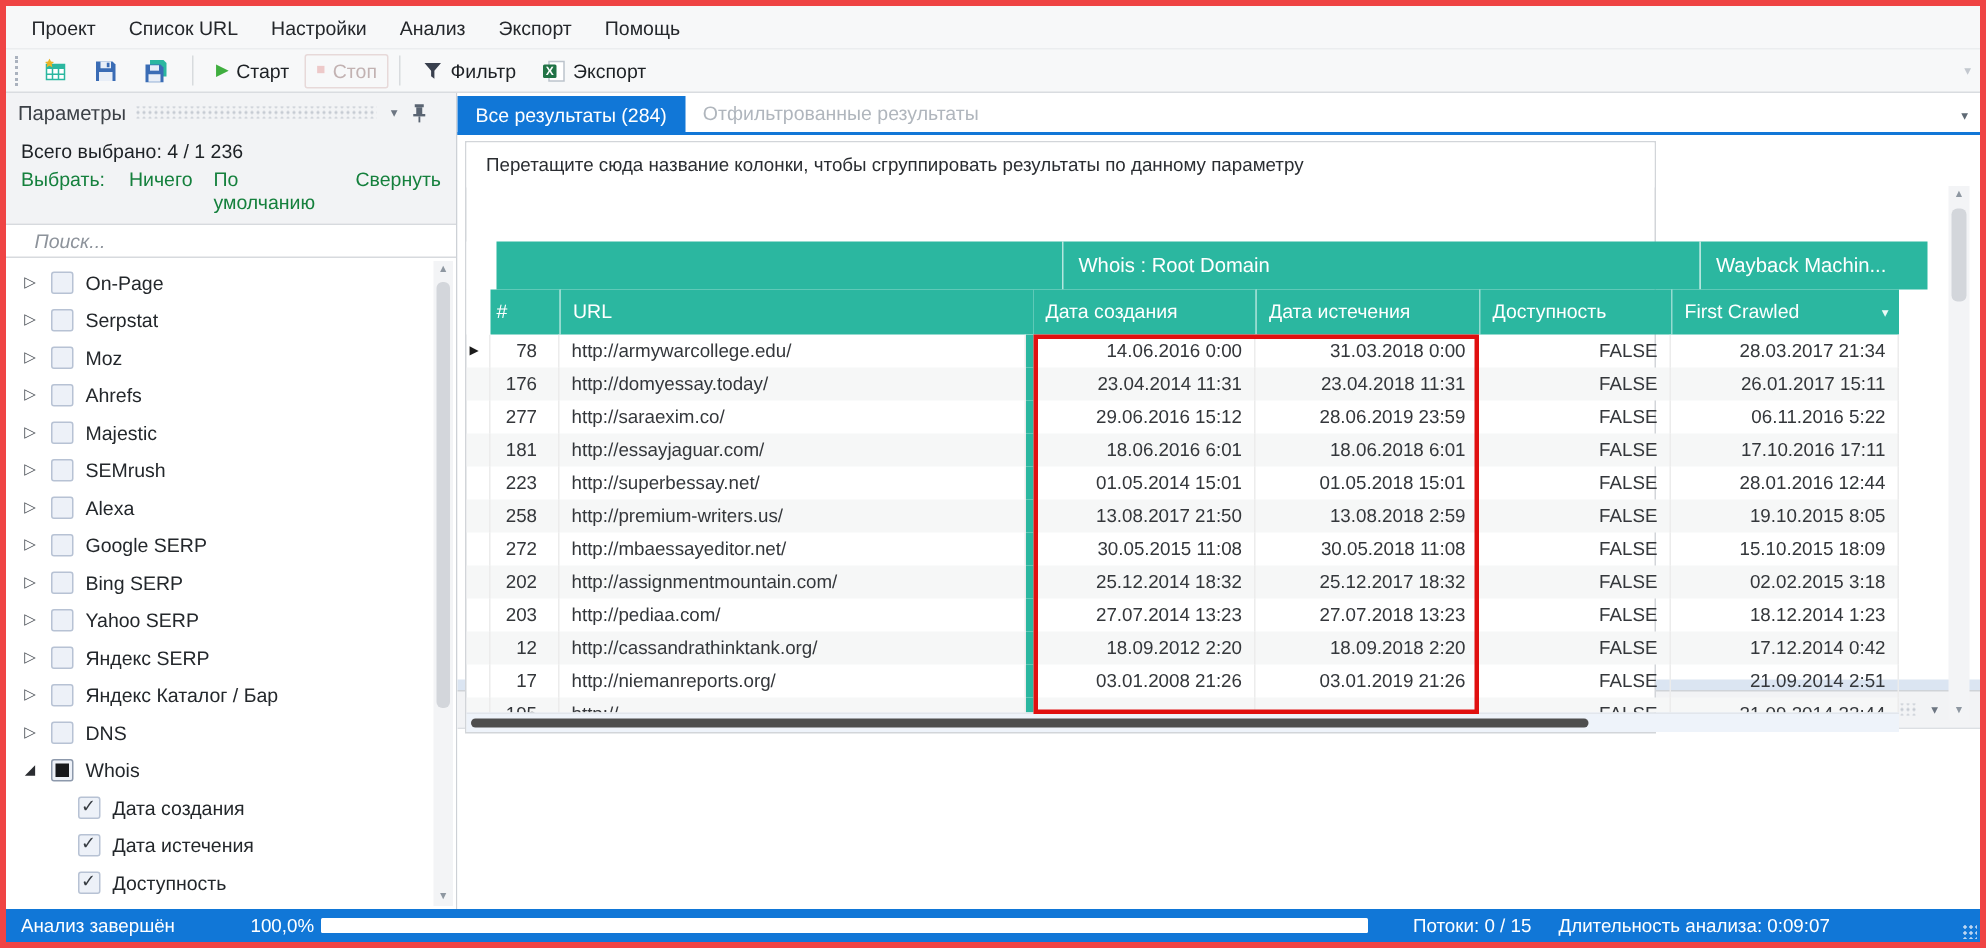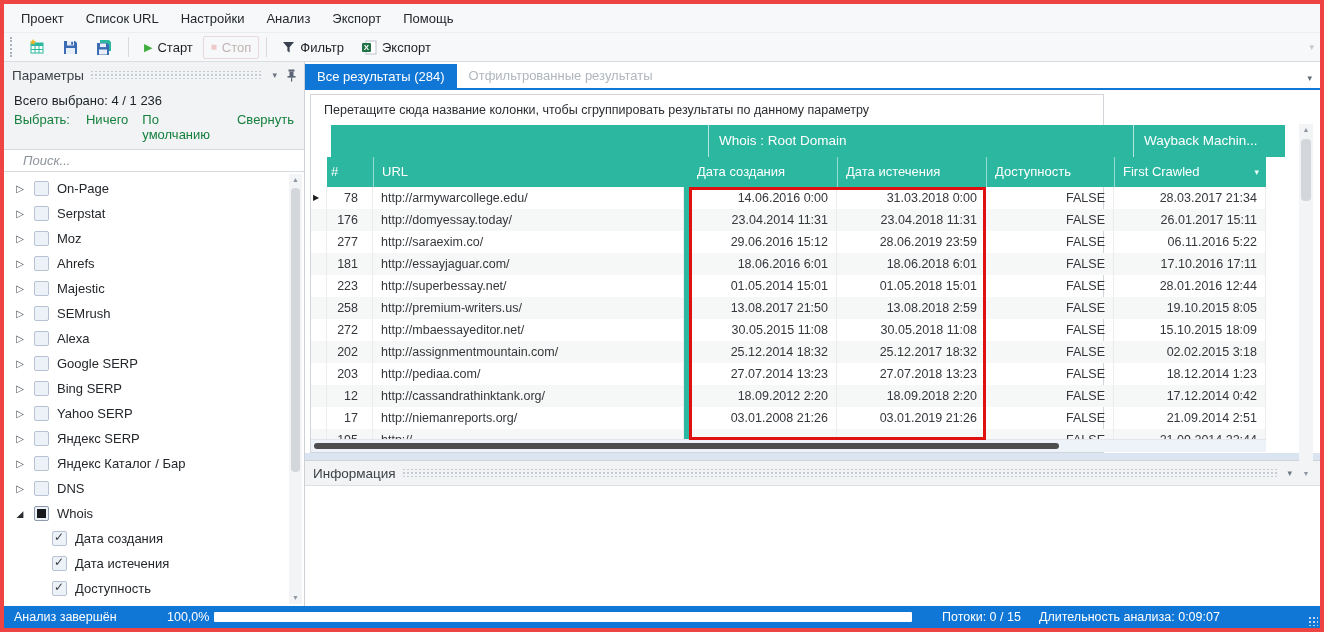--- a/index.html
+++ b/index.html
@@ -24,21 +24,21 @@
   .stop-ic{color:#edc9c9; font-size:10px; line-height:10px;}
   .play-ic{color:#3fae3f; font-size:11px; line-height:11px;}
   .tsep{width:1px; height:20px; background:#d8dbde; margin:0 5px;}
   .toolbar-overflow{position:absolute; right:6px; top:9px; color:#c3c8cf; font-size:9px;}
 
   
   .content{flex:1 1 auto; display:flex; min-height:0; background:#fff;}
 
   
   .left-panel{width:301px; flex:0 0 auto; background:var(--panel-bg); border-right:1px solid #cdd1d6; display:flex; flex-direction:column;}
-  .panel-header{height:26px; display:flex; align-items:center; padding:0 7px 0 8px; gap:6px; flex:0 0 auto;}
+  .panel-header{height:26px; display:flex; align-items:center; padding:0 19px 0 8px; gap:6px; flex:0 0 auto;}
   .panel-title{font-size:13.5px; color:#3c4147;}
   .dots{flex:1 1 auto; height:8px; background-image:radial-gradient(circle,#c6cbd3 1px,transparent 1.1px); background-size:4px 4px; background-position:0 2px;}
   .panel-arrow{color:#6d7682; font-size:9px; padding:0 3px; cursor:default;}
   .pin{width:11px; height:13px;}
   .sel-summary{padding:5px 10px 1px 10px; color:#1d2125;}
   .sel-actions{display:flex; gap:14px; padding:3px 10px 7px 10px; color:#15803d;}
   .sel-actions .lbl{margin-right:2px;}
   .sel-link{cursor:default;}
   .search-box{height:23px; background:#fff; border-top:1px solid #d7dade; border-bottom:1px solid #d7dade; flex:0 0 auto;}
   .search-box input{width:100%; height:100%; border:0; outline:none; padding:0 19px; font:italic 13px "Liberation Sans",sans-serif; color:#0f172a; background:transparent;}
@@ -65,21 +65,21 @@
   .tabbar{height:28px; flex:0 0 auto; display:flex; align-items:flex-end; position:relative; background:#fff;}
   .tabbar::after{content:""; position:absolute; left:0; right:0; bottom:0; height:2px; background:var(--blue);}
   .tab{height:24px; line-height:24px; padding:0 12px; margin-bottom:2px;}
   .tab.active{background:var(--blue); color:#fff; margin-bottom:0; height:26px; line-height:26px;}
   .tab.inactive{color:#b0b6bd;}
   .tab-overflow{position:absolute; right:8px; bottom:7px; font-size:9px; color:#5f6a75;}
 
   .grid-zone{flex:0 0 auto; position:relative; padding:4px 0 0 5px; height:361px;}
   .grid-box{width:794px; border:1px solid #d2d5d9; background:#fff;}
   .group-hint{height:30px; line-height:30px; padding-left:13px; color:#2a2d31; font-size:12.5px; background:#fff;}
-  .grid{width:955px; position:relative;}
+  .grid{width:955px; position:relative;margin-top:36px;}
   .grid-row{display:flex;}
   .cell{flex:0 0 auto; overflow:hidden; white-space:nowrap;}
   .c-ind{width:16px;} .c-num{width:46px;} .c-url{width:311px;} .c-stripe{width:5px; background:var(--teal);}
   .c-cre{width:148px;} .c-exp{width:149px;} .c-av{width:128px;} .c-fc{width:152px;}
   .bands .cell,.heads .cell{background:var(--teal); color:#fff;}
   .bands .c-ind,.heads .c-ind{background:#fff;}
   .bands{height:32px;} .bands .cell{line-height:32px; font-size:13.5px; padding:0 10px;}
   .bands .b-first{width:357px; padding:0;}
   .bands .b-whois{width:425px; border-left:1px solid rgba(255,255,255,.65);}
   .bands .b-wayback{width:152px; border-left:1px solid rgba(255,255,255,.65);}

